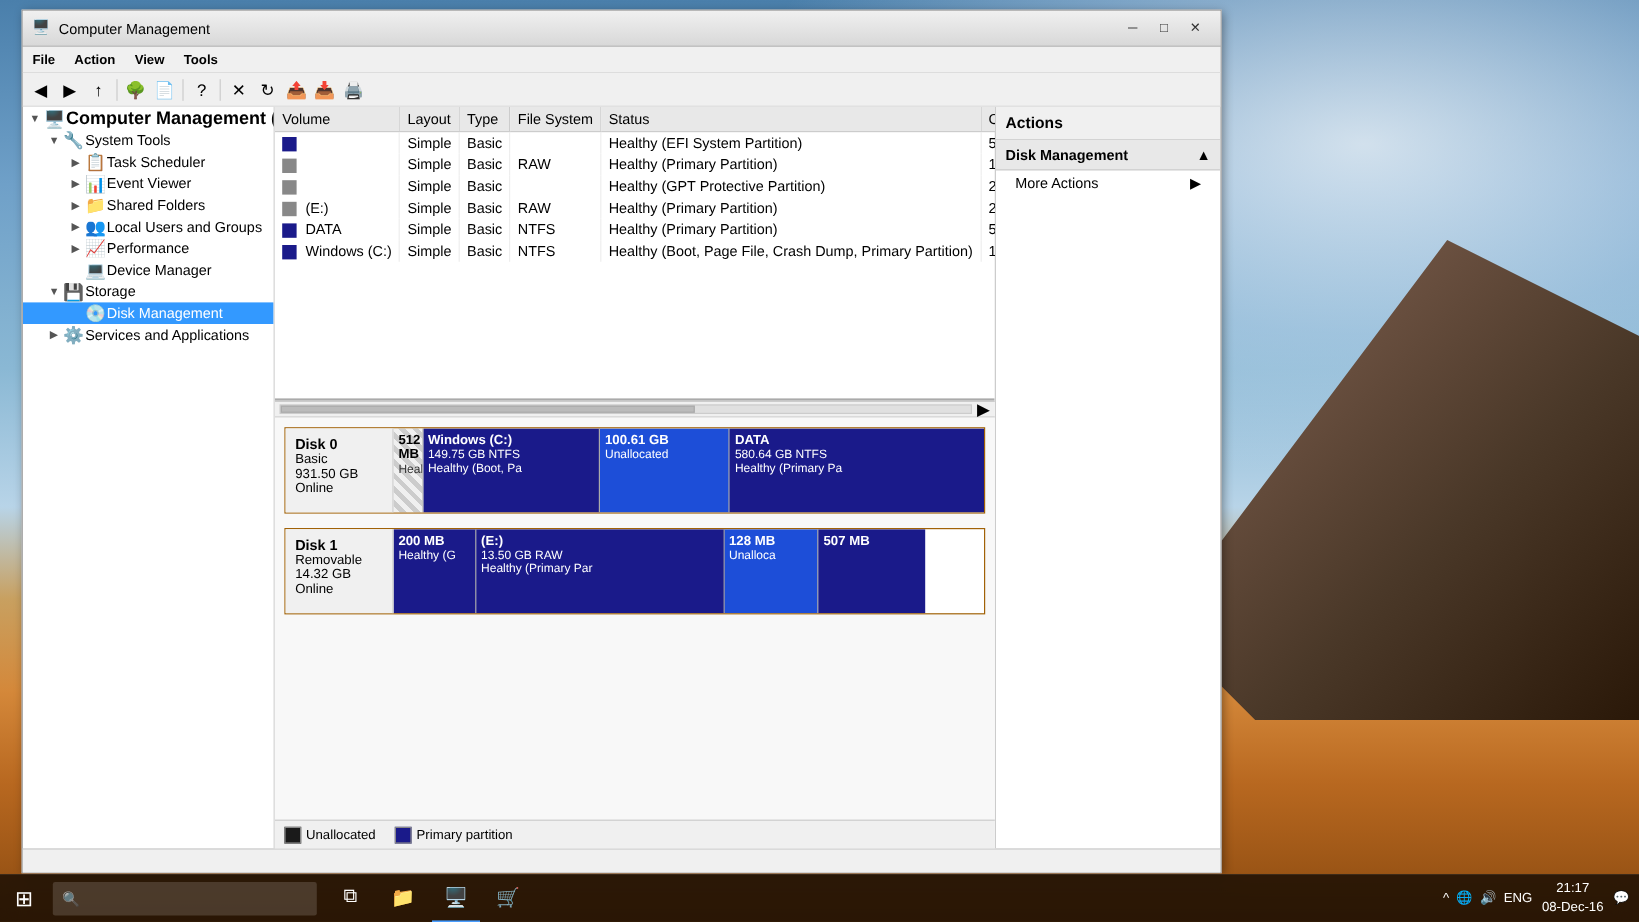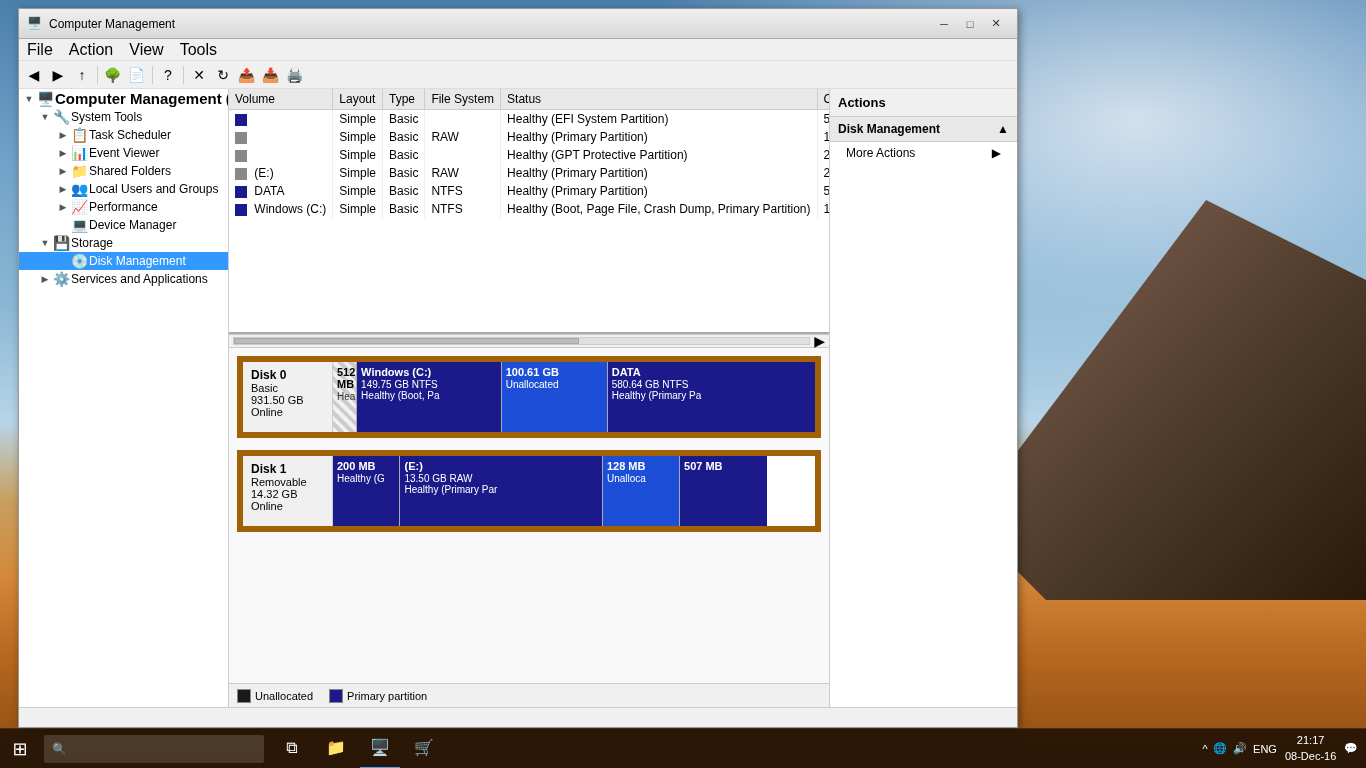--- a/index.html
+++ b/index.html
@@ -66,22 +66,22 @@
       width: 26px; height: 26px; display: flex; align-items: center; justify-content: center;
       font-size: 11px; cursor: pointer; background: transparent; border: none;
       color: #333;
     }
 
     .menu-bar {
       height: 22px; background: #f0f0f0; display: flex; align-items: center;
       border-bottom: 1px solid #ddd; gap: 0;
     }
     .menu-item {
-      padding: 2px 8px; font-size: 16px; cursor: pointer; height: 22px;
-      display: flex; align-items: center;
+      padding: 2px 8px; font-size: 11px; cursor: pointer; height: 22px;
+      display: flex; align-items: center; font-weight: bold;
     }
 
     .toolbar {
       height: 28px; background: #f0f0f0; display: flex; align-items: center;
       border-bottom: 1px solid #ddd; padding: 0 4px; gap: 2px;
     }
     .toolbar-btn {
       width: 22px; height: 22px; display: flex; align-items: center; justify-content: center;
       cursor: pointer; border: 1px solid transparent; font-size: 14px;
     }
@@ -126,21 +126,21 @@
     }
     tbody tr { cursor: pointer; margin-top: 48px; }
     tbody td { padding: 2px 6px; border-right: 1px solid #eee; white-space: nowrap; }
 
     
     .disk-area {
       flex: 1; overflow-y: auto; padding: 8px; background: #f8f8f8;
     }
     .disk-row {
       display: flex; align-items: stretch; margin-bottom: 12px;
-      border: 6px solid #a16207; background: white;
+      border: 1px solid #a16207; background: white;
     }
     .disk-info {
       width: 90px; min-width: 90px; padding: 6px 8px;
       border-right: 1px solid #ccc; background: #f0f0f0; font-size: 11px;
     }
     .disk-info-title { font-weight: bold; font-size: 12px; }
     .disk-partitions { display: flex; flex: 1; align-items: stretch; overflow: hidden; }
     .partition-block {
       display: flex; flex-direction: column; justify-content: flex-start;
       padding: 4px 4px; font-size: 10px; border-right: 1px solid #aaa;

